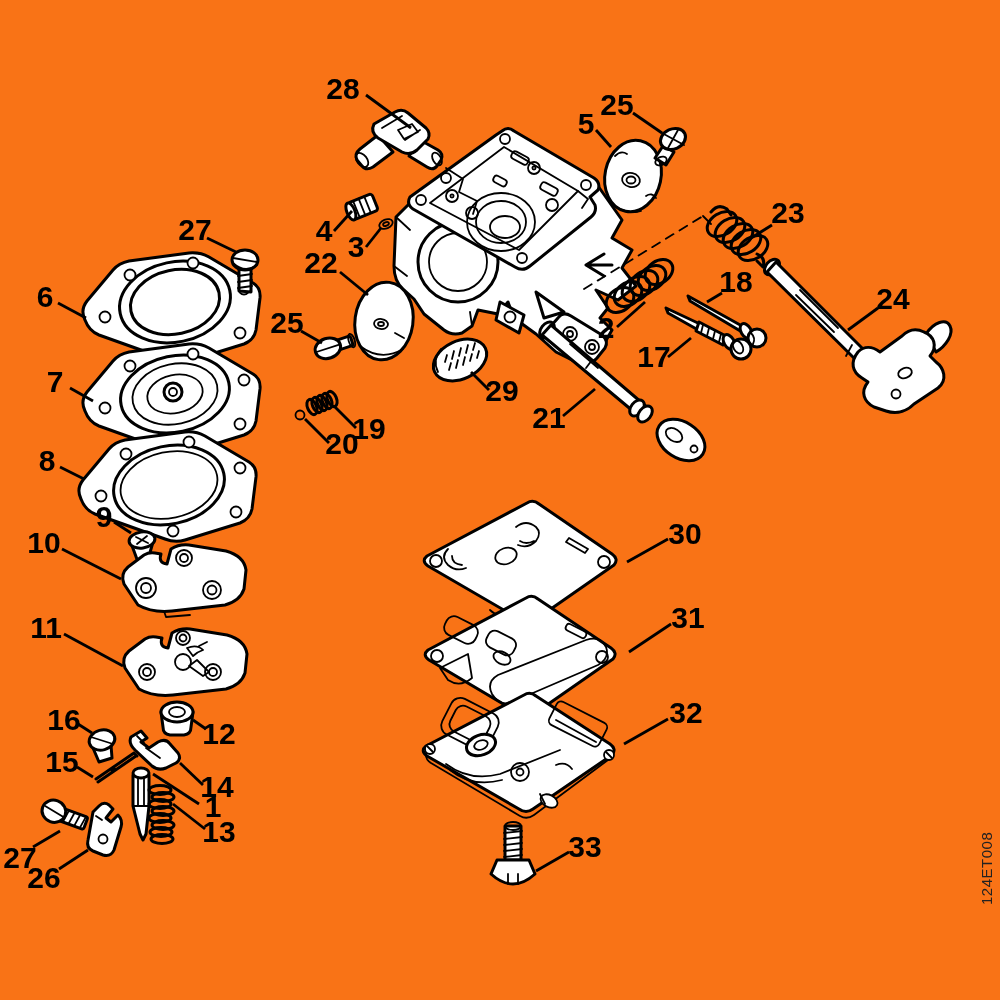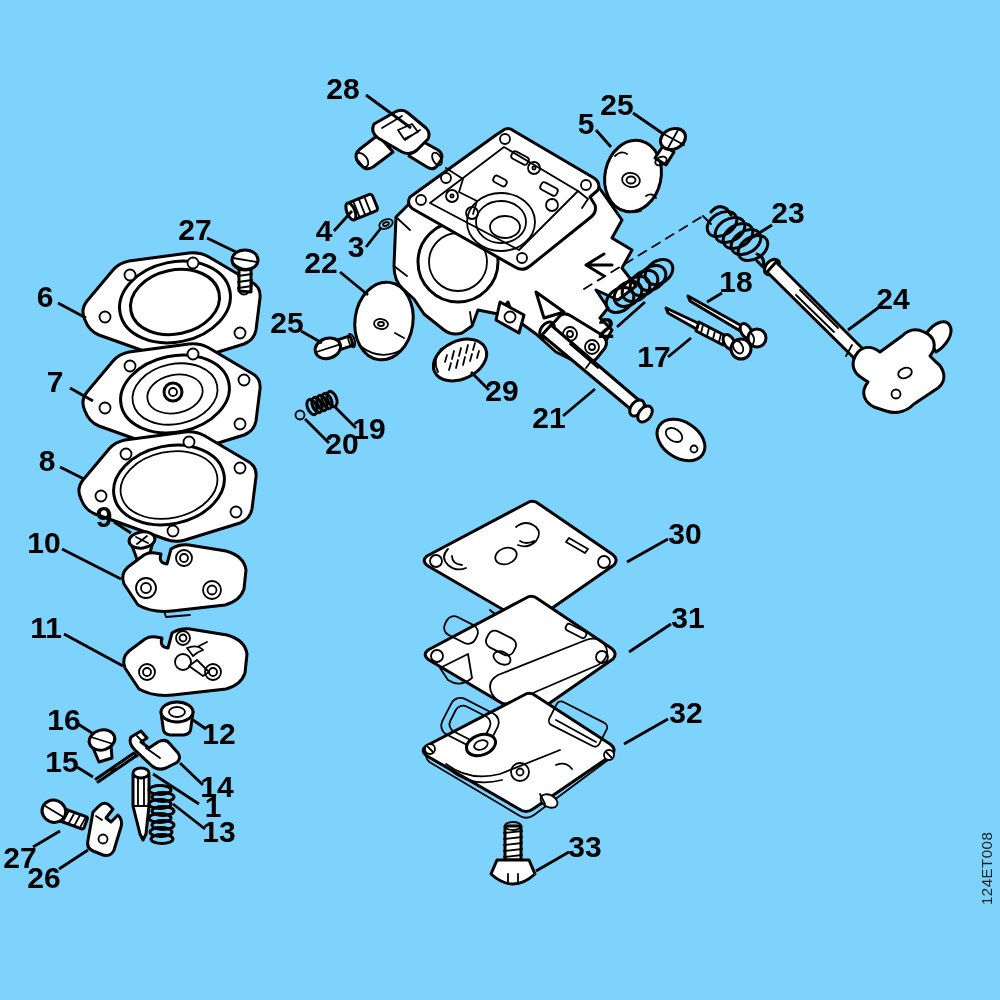--- a/index.html
+++ b/index.html
@@ -1,16 +1,16 @@
 <!DOCTYPE html>
 <html><head>
 <meta charset="utf-8">
 <style>
   html,body{margin:0;padding:0;background:#fff;}
-  .stage{position:relative;width:1000px;height:1000px;background:#7dd3fc;overflow:hidden;
+  .stage{position:relative;width:1000px;height:1000px;background:#f97316;overflow:hidden;
          font-family:"Liberation Sans",sans-serif;text-align:center;}
   svg{position:absolute;left:0;top:0;}
   .callout{font-family:"Liberation Sans",sans-serif;font-weight:bold;font-size:30px;fill:#000;}
   .code{font-family:"Liberation Sans",sans-serif;font-size:15px;fill:#222;letter-spacing:.5px;}
   .ln{stroke:#000;stroke-width:2.8;}
   .p{stroke:#000;stroke-width:3;fill:none;stroke-linecap:round;stroke-linejoin:round;}
   .pf{stroke:#000;stroke-width:3;fill:#fff;stroke-linecap:round;stroke-linejoin:round;}
   .t{stroke:#000;stroke-width:1.8;fill:none;stroke-linecap:round;stroke-linejoin:round;}
   .tf{stroke:#000;stroke-width:1.8;fill:#fff;stroke-linecap:round;stroke-linejoin:round;}
 </style>

